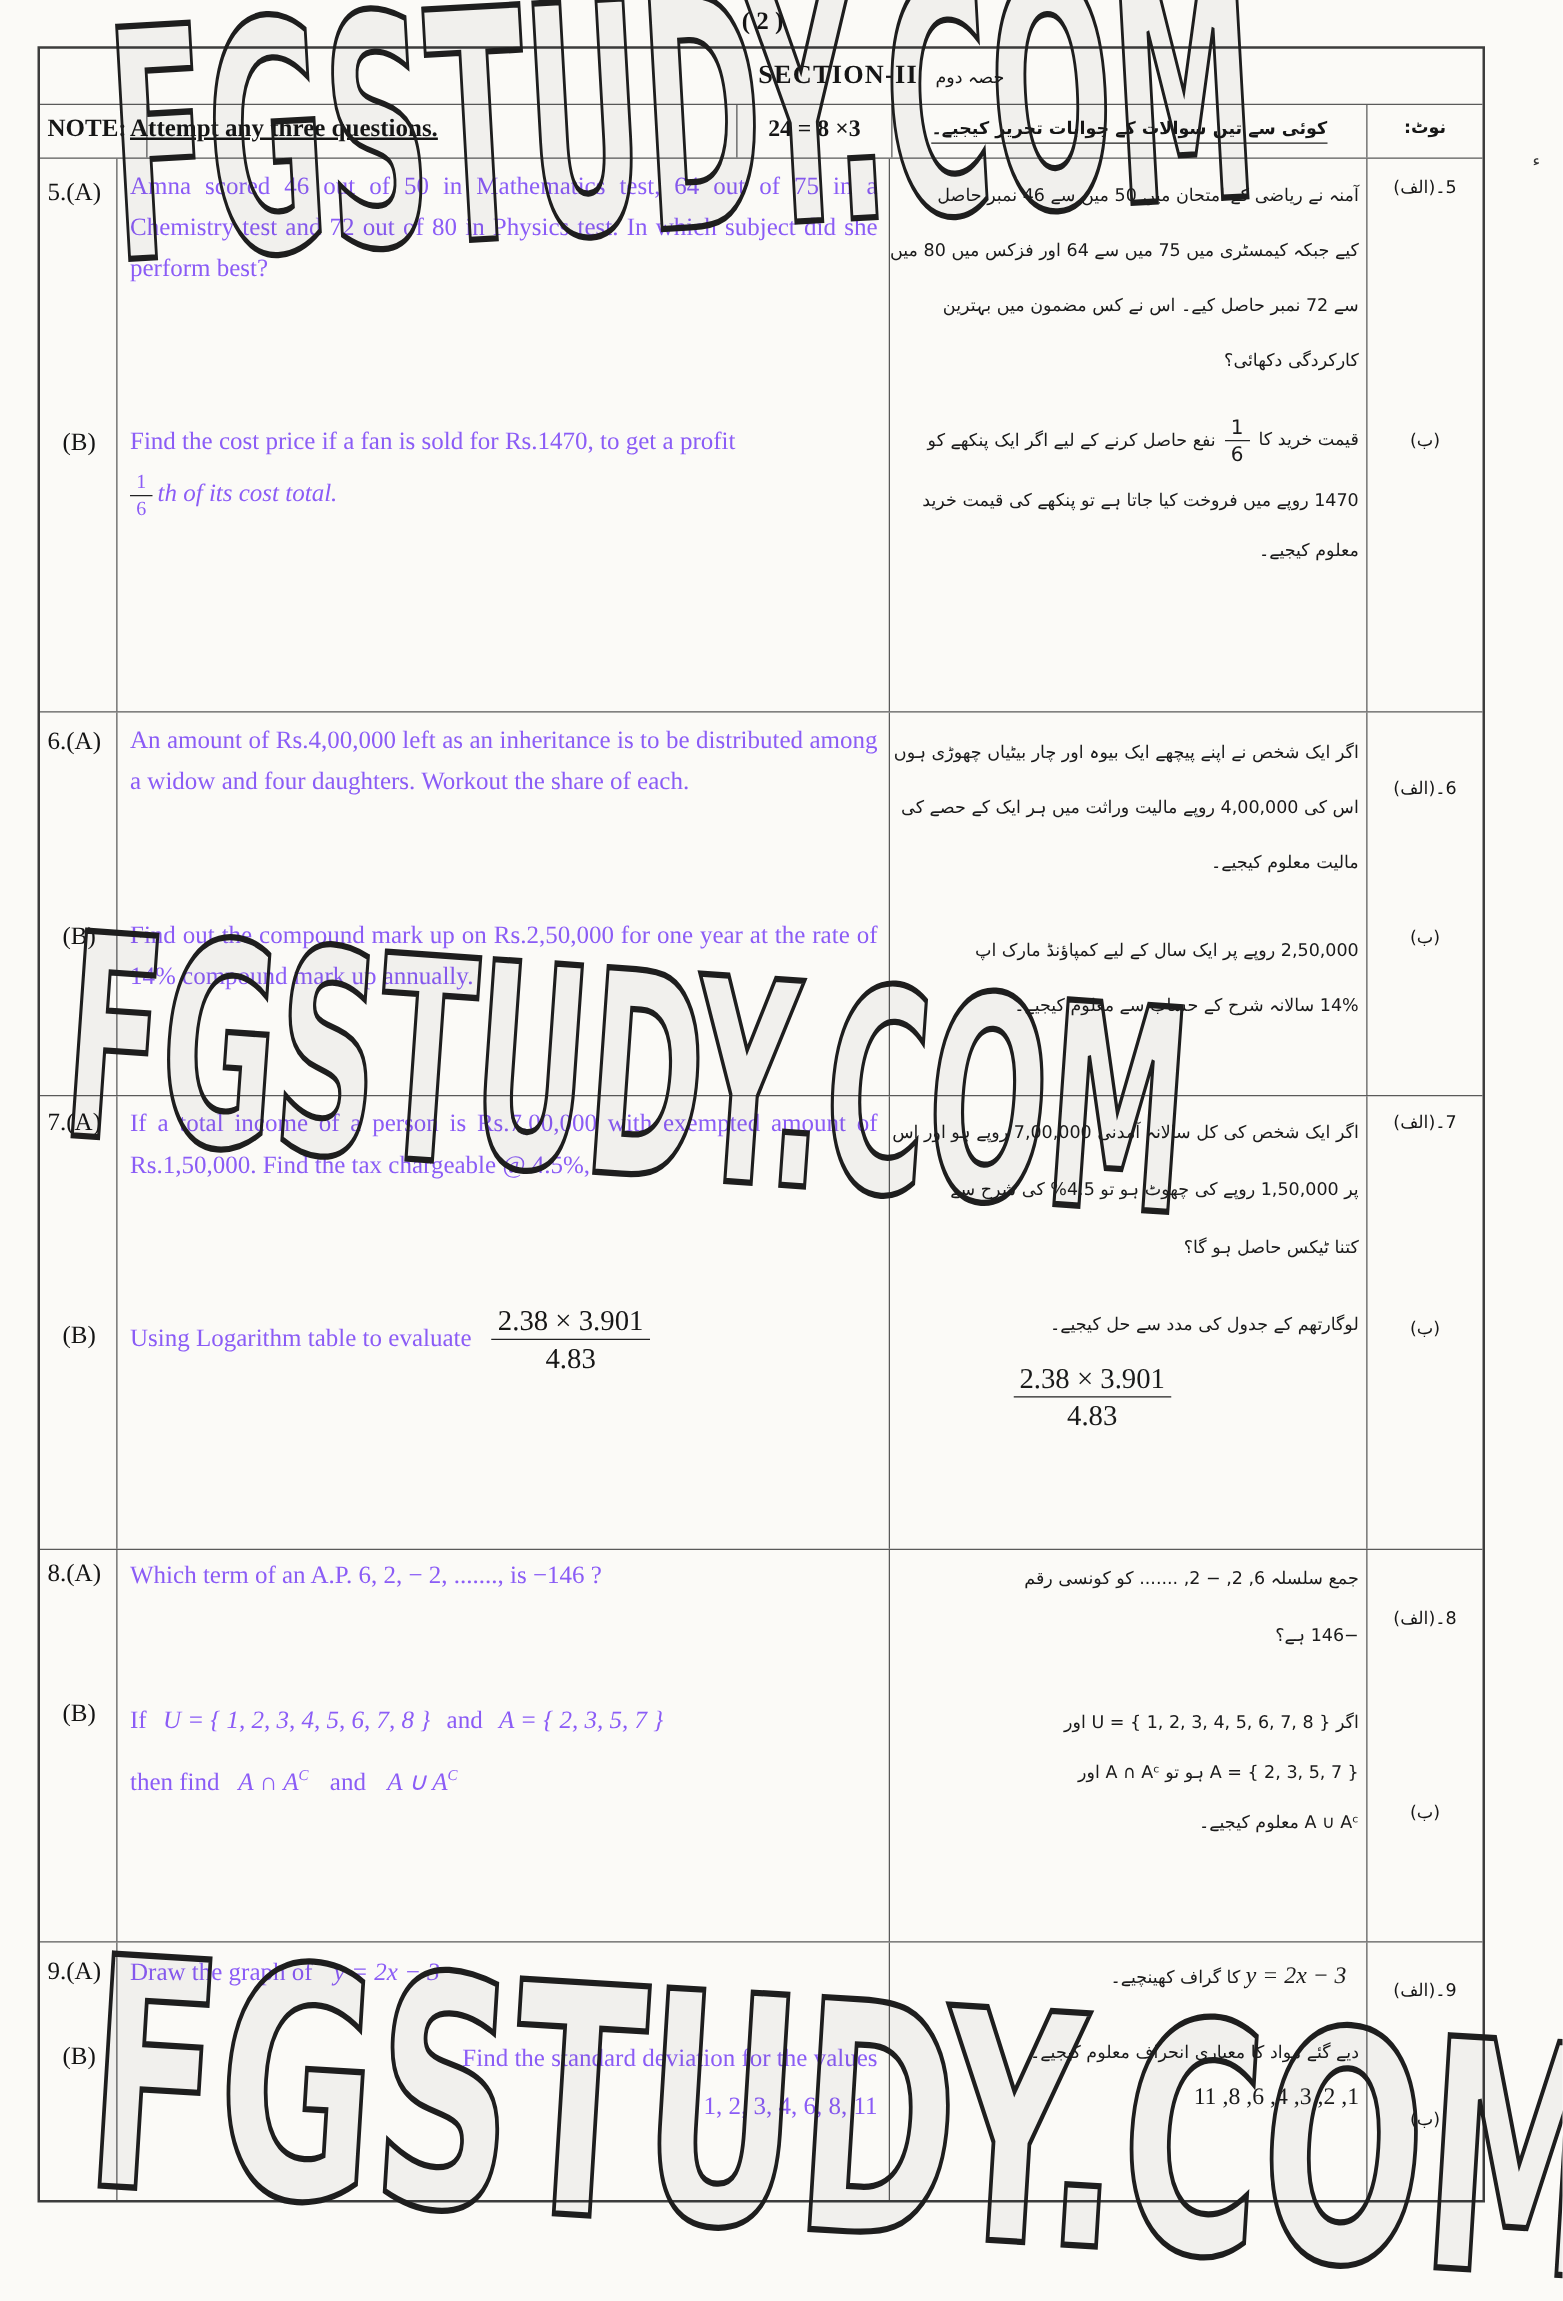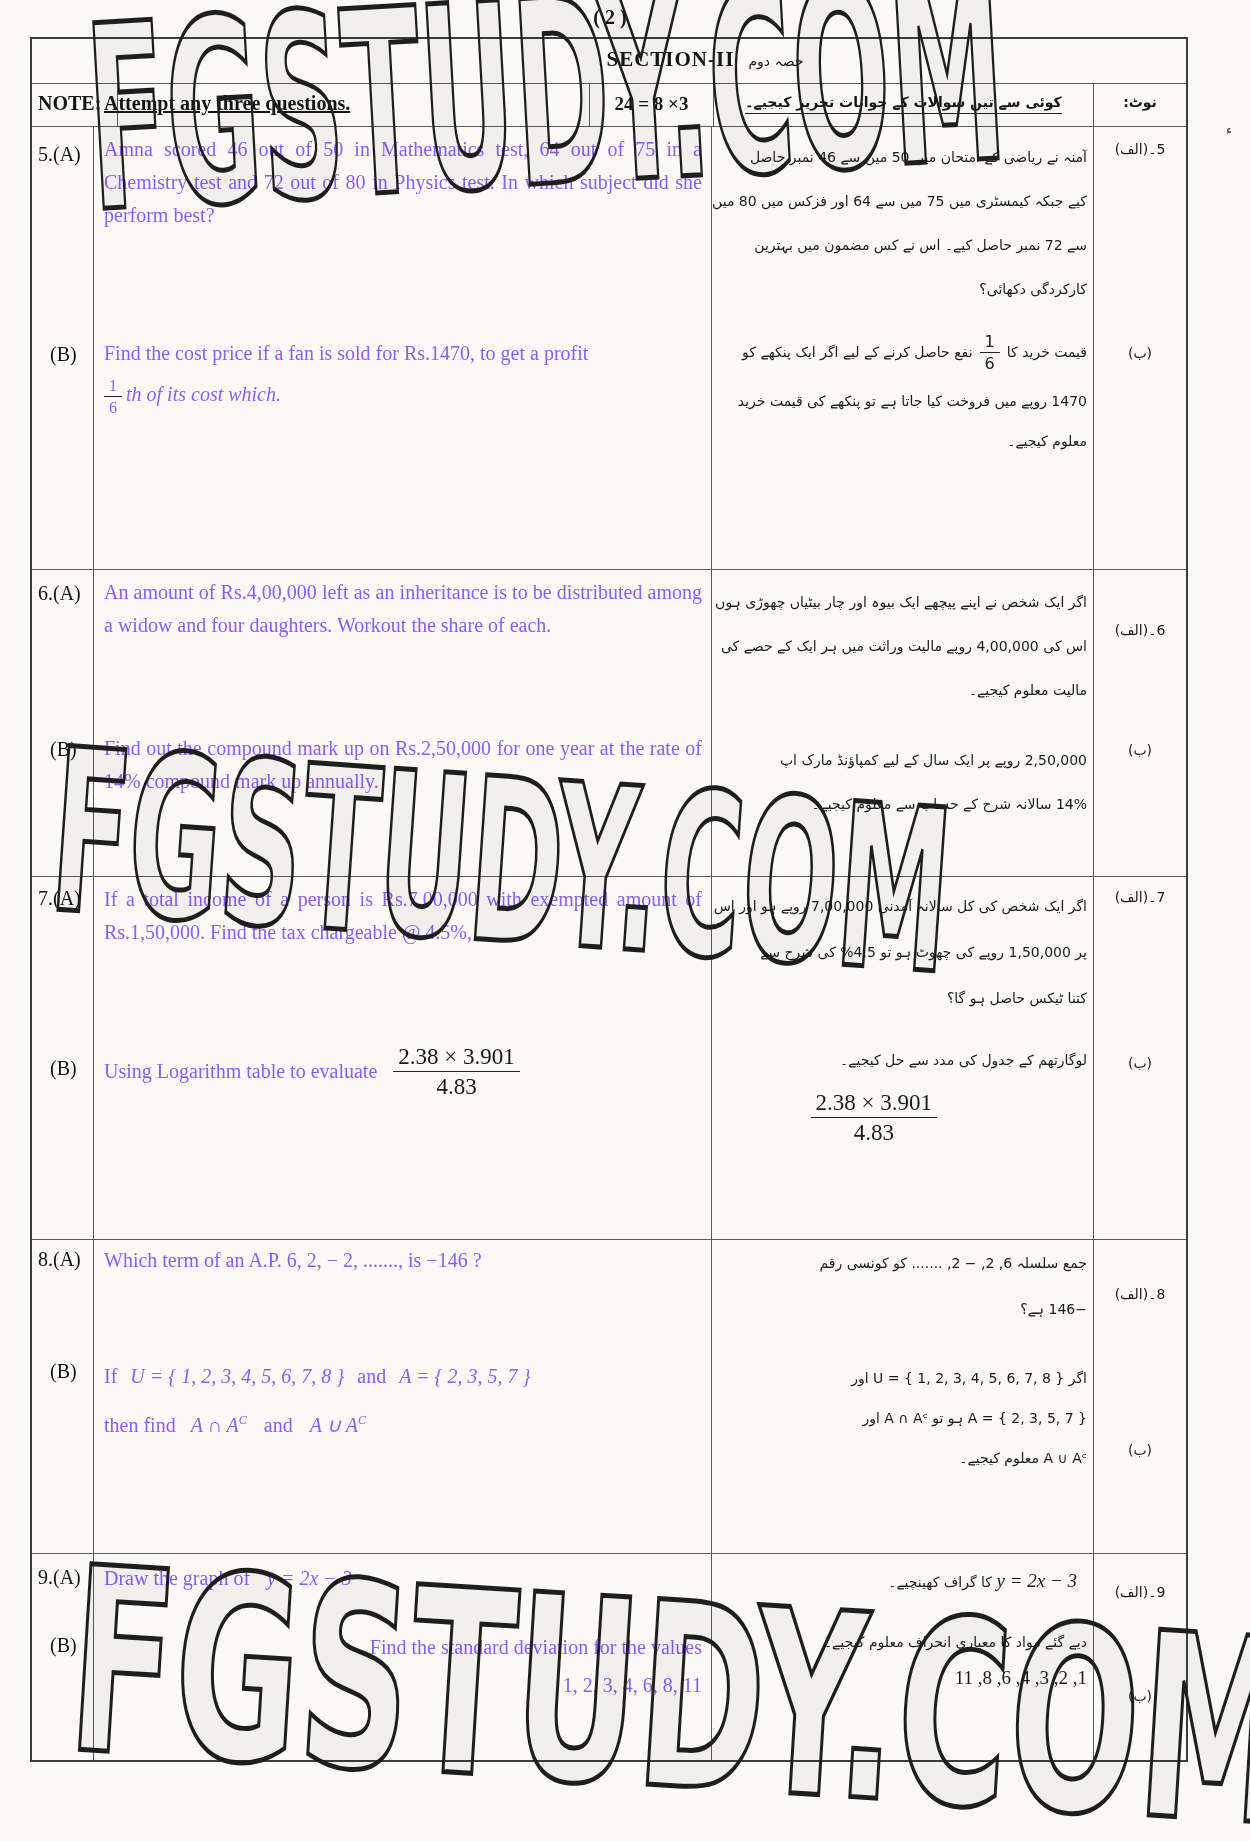--- a/index.html
+++ b/index.html
@@ -108,21 +108,21 @@
 
     <div class="trow" style="height:443px;">
       <div class="cell c1 vline">
         <div class="abs qlabel" style="top:16px; left:6px;">5.(A)</div>
         <div class="abs qlabel" style="top:216px; left:18px;">(B)</div>
       </div>
       <div class="cell c2 vline">
         <div class="abs eng just" style="top:6px; left:10px; width:598px;">Amna scored 46 out of 50 in Mathematics test, 64 out of 75 in a Chemistry test and 72 out of 80 in Physics test.  In which subject did she perform best?</div>
         <div class="abs eng" style="top:210px; left:10px; width:598px;">
           <div>Find the cost price if a fan is sold for Rs.1470, to get a profit</div>
-          <div style="margin-top:6px;"><span class="frac small"><span class="num">1</span><span class="den">6</span></span><span class="math" style="margin-left:4px;">th of its cost which.</span></div>
+          <div style="margin-top:6px;"><span class="frac small"><span class="num">1</span><span class="den">6</span></span><span class="math" style="margin-left:4px;">th of its cost total.</span></div>
         </div>
       </div>
       <div class="cell c3 vline">
         <div class="abs urdu" style="top:8px; right:6px; width:370px;">
           <div class="u-line">آمنہ نے ریاضی کے امتحان میں 50 میں سے 46 نمبر حاصل</div>
           <div class="u-line">کیے جبکہ کیمسٹری میں 75 میں سے 64 اور فزکس میں 80 میں</div>
           <div class="u-line">سے 72 نمبر حاصل کیے۔ اس نے کس مضمون میں بہترین</div>
           <div class="u-line">کارکردگی دکھائی؟</div>
         </div>
         <div class="abs urdu" style="top:196px; right:6px; width:370px;">

